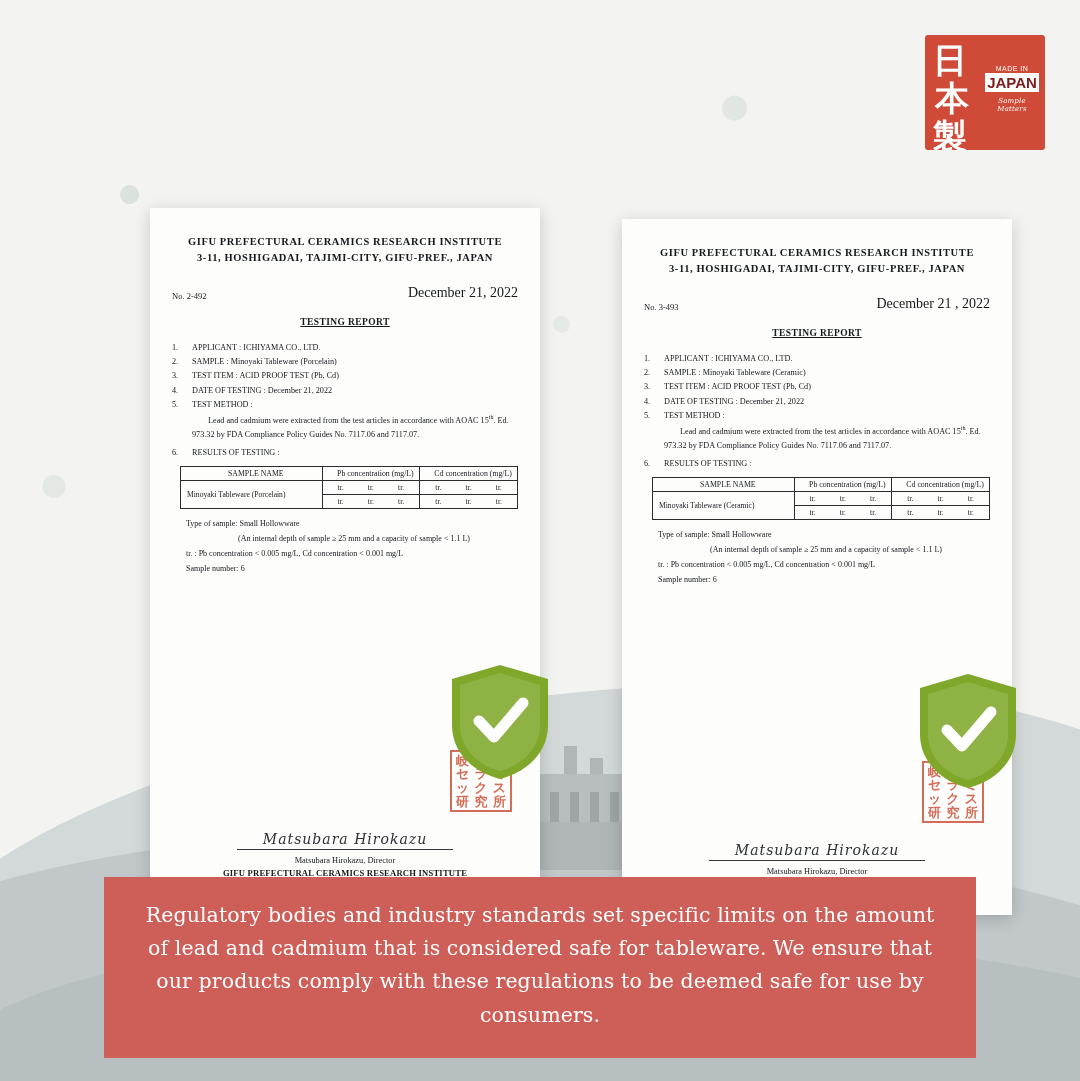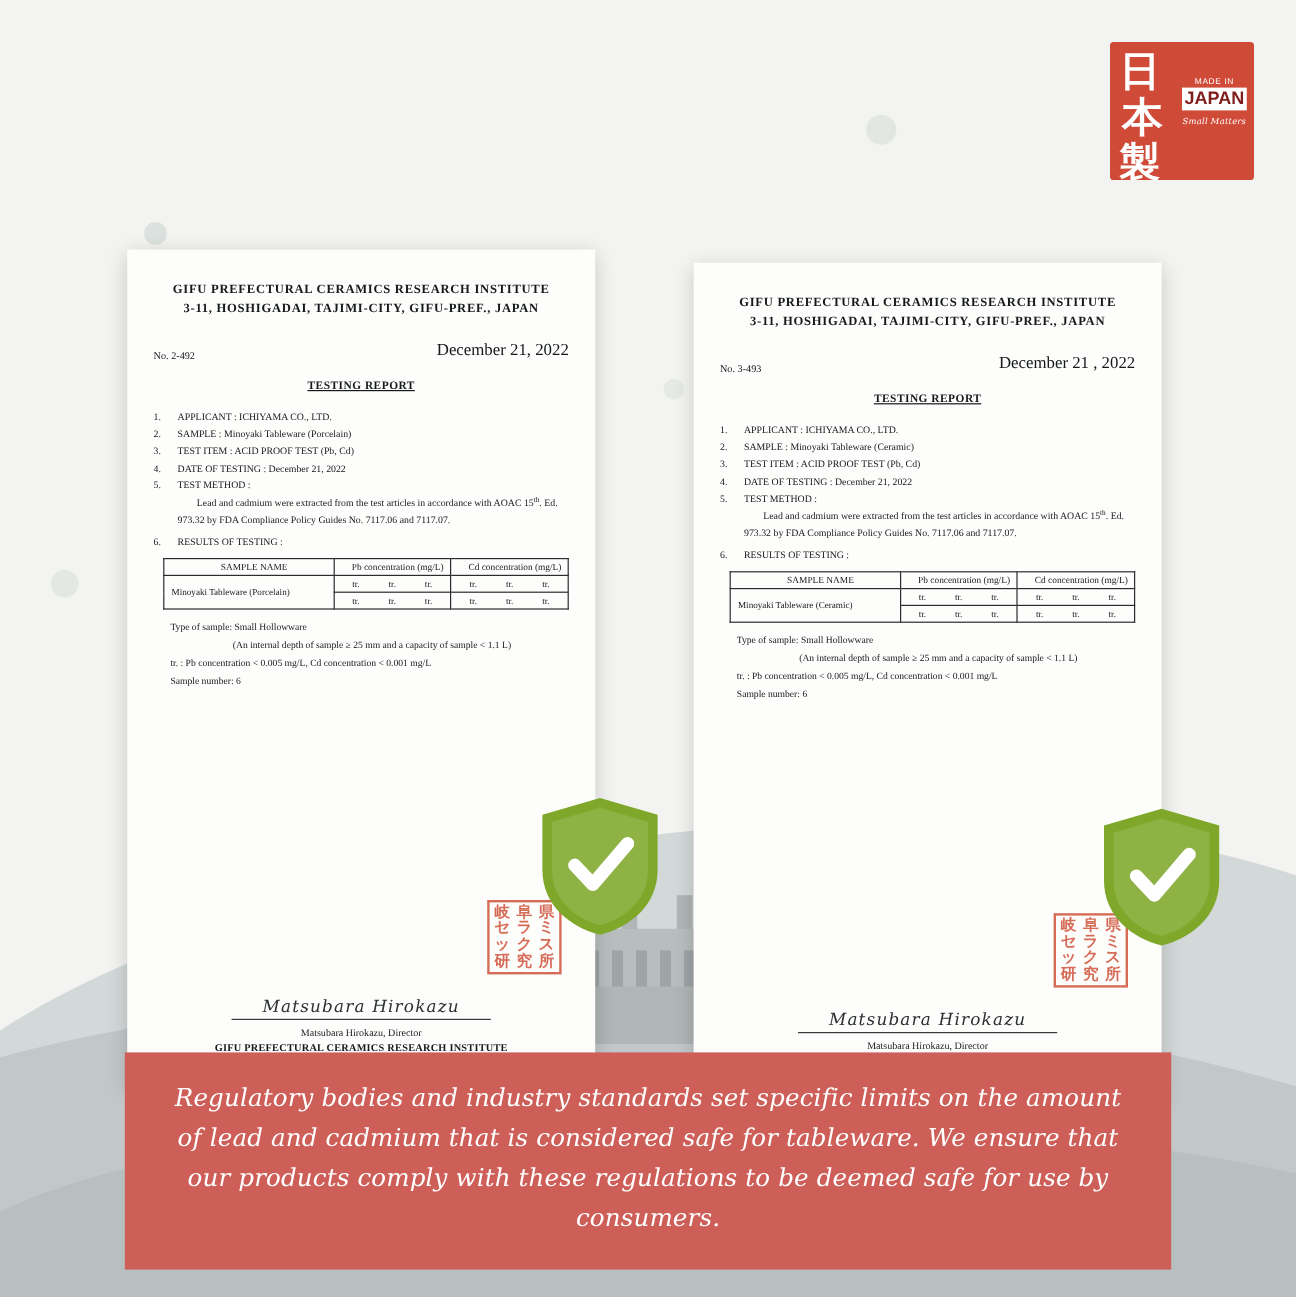--- a/index.html
+++ b/index.html
@@ -153,20 +153,21 @@
   }
 
   
   .cert {
     position: absolute;
     width: 390px; height: 696px;
     background: #fdfdfc;
     box-shadow: 0 4px 16px rgba(0,0,0,.18);
     padding: 20px 22px;
     color: #15191c;
+    margin-left: 44px;
   }
   .cert.left  { left: 106px; top: 208px; }
   .cert.right { left: 578px; top: 219px; }
 
   .cert-head {
     text-align: center;
     font-weight: 700;
     font-size: 10.5px;
     letter-spacing: .6px;
     line-height: 1.55;
@@ -290,21 +291,20 @@
     left: 104px; top: 877px;
     width: 872px;
     background: #cd5f58;
     color: #fff;
     text-align: center;
     padding: 22px 40px 26px;
     font-family: "DejaVu Serif", serif;
     font-size: 20.5px;
     line-height: 1.62;
     letter-spacing: .1px;
-    font-style: italic;
   }
 </style>
 </head>
 <body>
 
 <div class="bg">
   <div class="bg-dots"></div>
   <div class="bg-wave-1"></div>
   <div class="bg-mountain"></div>
   <div class="bg-mountain2"></div>
@@ -324,21 +324,21 @@
 
 <div class="stamp">
   <div class="kanji">
     <span class="k1">日</span>
     <span class="k2">本</span>
     <span class="k3">製</span>
   </div>
   <div class="en">
     <div class="made">MADE IN</div>
     <div class="japan">JAPAN</div>
-    <div class="tm">Small Matters</div>
+    <div class="tm">Sample Matters</div>
   </div>
 </div>
 
 <div class="cert left">
   <div class="cert-head">
     <div>GIFU  PREFECTURAL  CERAMICS  RESEARCH  INSTITUTE</div>
     <div>3-11, HOSHIGADAI, TAJIMI-CITY, GIFU-PREF., JAPAN</div>
   </div>
   <div class="cert-no-row">
     <div class="cert-no">No. 2-492</div>

